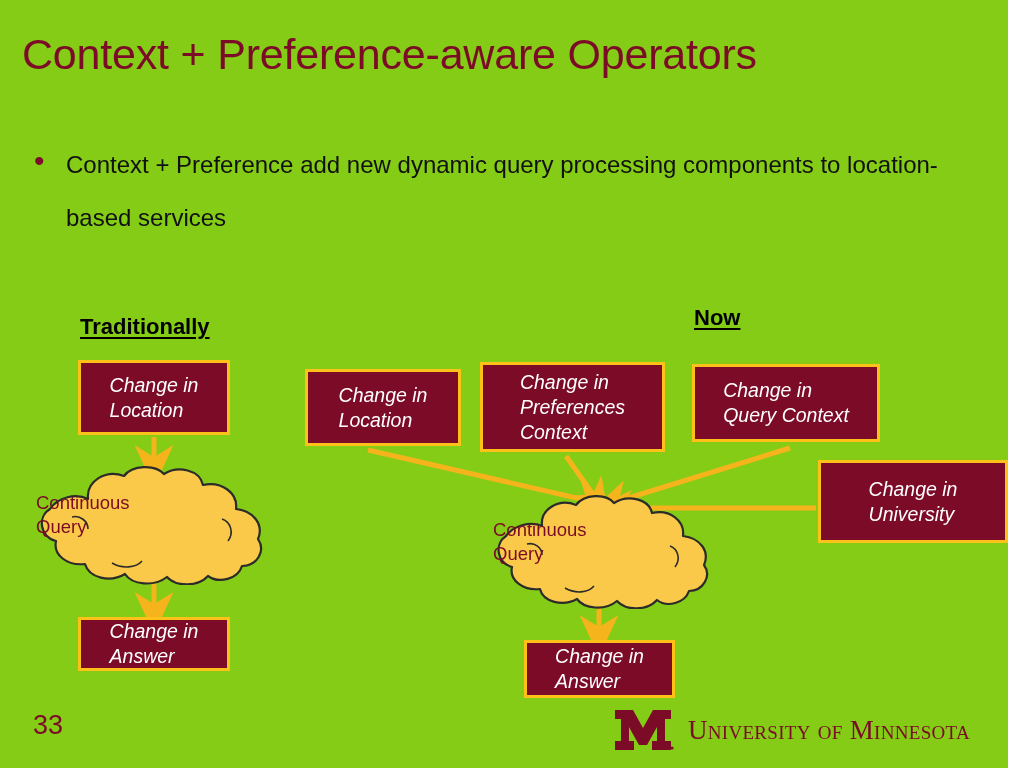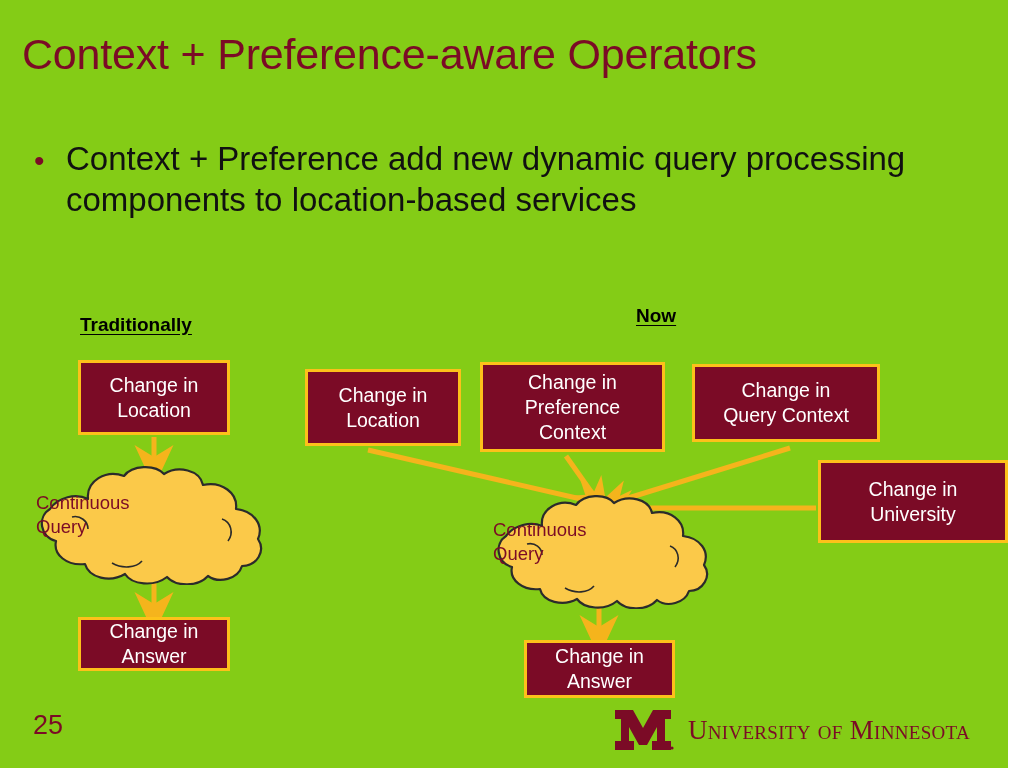--- a/index.html
+++ b/index.html
@@ -45,53 +45,53 @@
     color: #7B0B26;
     font-size: 30px;
     line-height: 46px;
     width: 38px;
     flex: 0 0 38px;
     text-align: left;
     padding-left: 6px;
     box-sizing: border-box;
   }
   #bullet-text {
-    font-size: 33px;
-    line-height: 41px;
+    font-size: 24px;
+    line-height: 53px;
     color: #111111;
     width: 880px;
   }
 
   
   .section-caption {
     position: absolute;
-    font-size: 19px;
+    font-size: 22px;
     font-weight: bold;
     color: #000000;
     text-decoration: underline;
     text-underline-offset: 3px;
     white-space: nowrap;
   }
   #caption-traditionally { left: 80px; top: 314px; }
-  #caption-now { left: 636px; top: 305px; }
+  #caption-now { left: 694px; top: 305px; }
 
   
   .mbox {
     position: absolute;
     background: #7B0B26;
     border: 3px solid #FDC11A;
     color: #ffffff;
     display: flex;
     align-items: center;
     justify-content: center;
-    text-align: center;
     font-size: 19.5px;
     line-height: 25px;
     box-sizing: border-box;
     padding: 2px 4px;
+    font-style: italic;
   }
 
   
   #box-trad-location { left: 78px;  top: 360px; width: 152px; height: 75px; }
   #box-trad-answer   { left: 78px;  top: 617px; width: 152px; height: 54px; }
 
   
   #box-now-location    { left: 305px; top: 369px; width: 156px; height: 77px; }
   #box-now-environment { left: 480px; top: 362px; width: 185px; height: 90px; }
   #box-now-datactx     { left: 692px; top: 364px; width: 188px; height: 78px; }
@@ -242,21 +242,21 @@
   <div class="mbox" id="box-now-location">
     <span>
       <span>Change in</span><br>
       <span>Location</span>
     </span>
   </div>
 
   <div class="mbox" id="box-now-environment">
     <span>
       <span>Change in</span><br>
-      <span>Preference</span><br>
+      <span>Preferences</span><br>
       <span>Context</span>
     </span>
   </div>
 
   <div class="mbox" id="box-now-datactx">
     <span>
       <span>Change in</span><br>
       <span>Query Context</span>
     </span>
   </div>
@@ -286,21 +286,21 @@
     </div>
   </div>
 
   <div class="mbox" id="box-now-answer">
     <span>
       <span>Change in</span><br>
       <span>Answer</span>
     </span>
   </div>
 
-  <div id="page-number">25</div>
+  <div id="page-number">33</div>
 
   <div id="umn-logo">
     <svg id="umn-mark" width="62" height="46" viewBox="0 0 62 46">
       <path d="M3,3 L21,3 L31,21 L41,3 L59,3 L59,12 L53,12 L53,34 L59,34 L59,43
                L40,43 L40,34 L45,34 L45,20 L35,38 L27,38 L17,20 L17,34 L22,34
                L22,43 L3,43 L3,34 L9,34 L9,12 L3,12 Z" fill="#7B0B26"></path>
       <circle cx="60" cy="41" r="1.6" fill="#7B0B26"></circle>
     </svg>
     <div id="umn-wordmark">University of Minnesota</div>
   </div>

